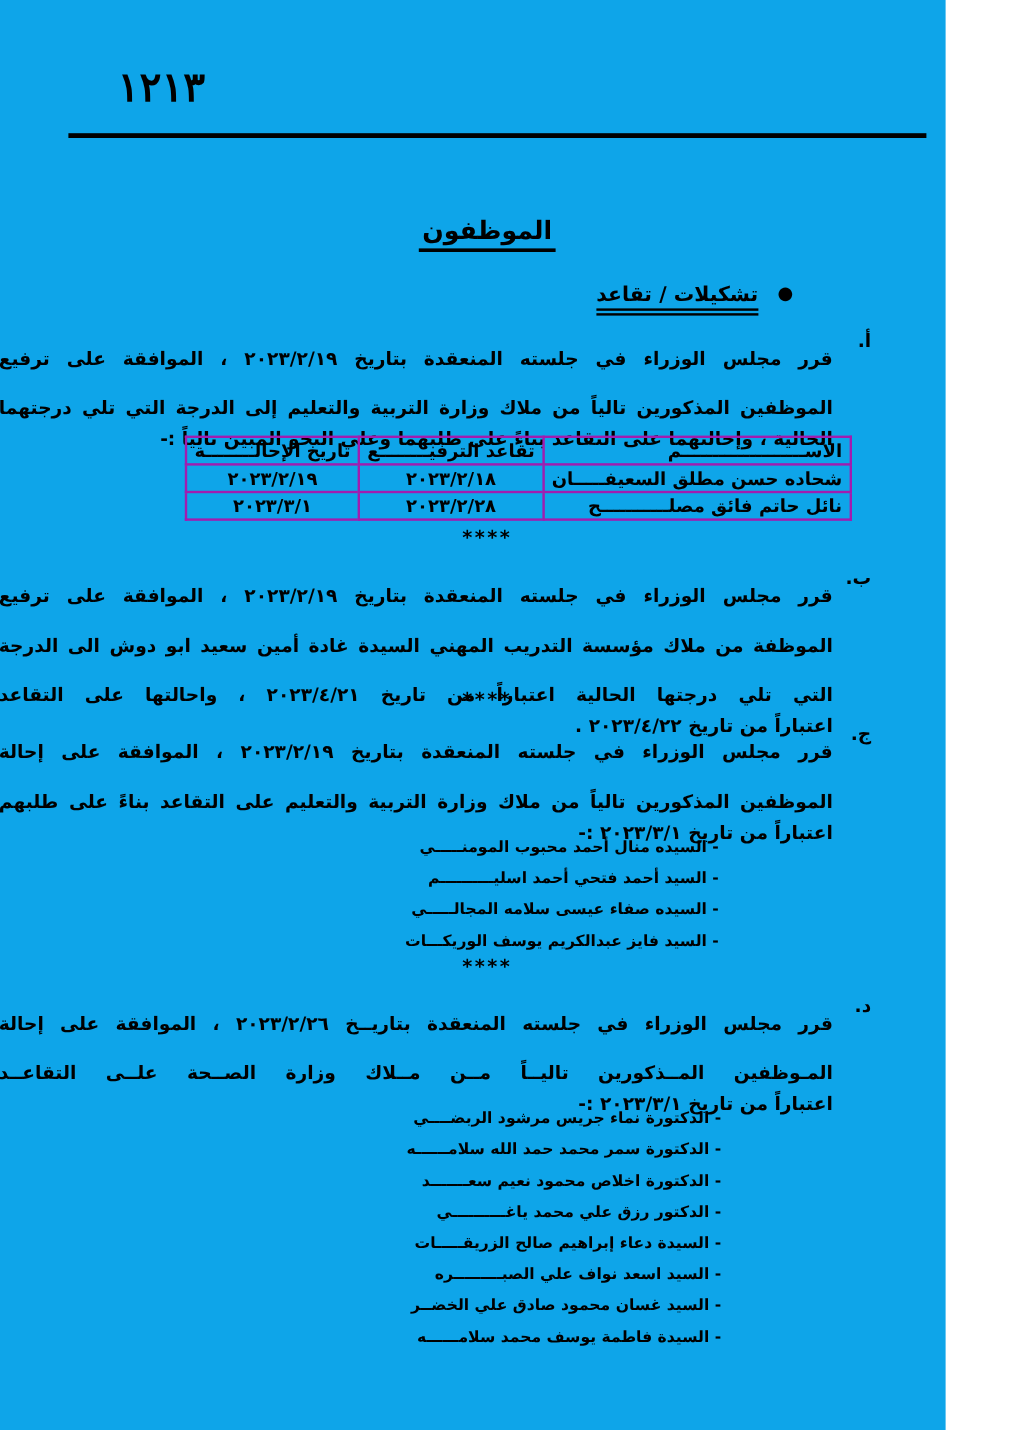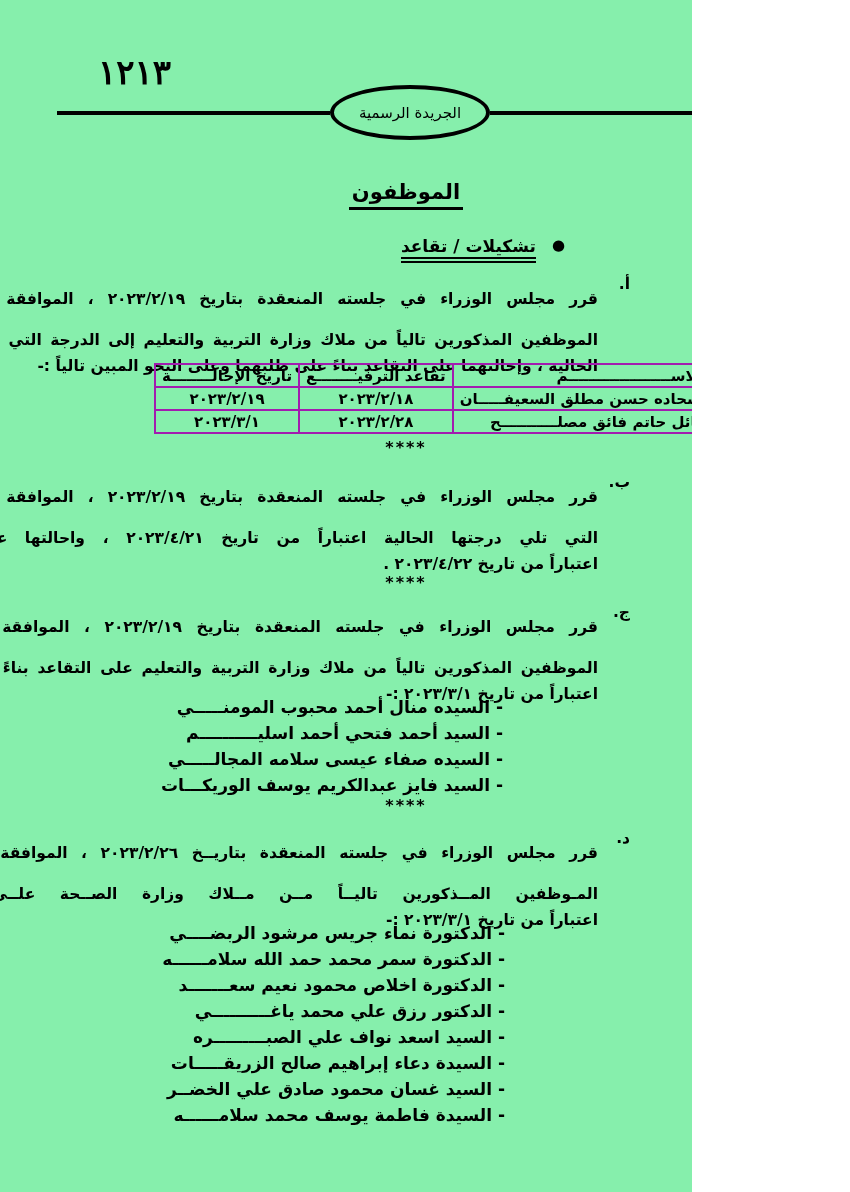--- a/index.html
+++ b/index.html
@@ -1,23 +1,23 @@
 <!DOCTYPE html>
 <html lang="ar"><head>
 <meta charset="utf-8">
 <style>
   * { box-sizing: border-box; }
   html, body { margin: 0; padding: 0; background: #ffffff; }
   body { font-family: "DejaVu Sans", sans-serif; }
 
   .page {
     position: relative;
-    width: 692px;
+    width: 788px;
     height: 1192px;
-    background: #86efac;
+    background: #0ea5e9;
     color: #000;
     font-weight: bold;
     overflow: hidden;
   }
 
   
   .page-number {
     position: absolute;
     top: 52px; left: 98px;
     font-size: 34px;
@@ -113,37 +113,34 @@
   }
   #sep-1 { top: 438px; }
   #sep-2 { top: 573px; }
   #sep-3 { top: 796px; }
 
   
   .name-list {
     position: absolute;
     direction: rtl;
     text-align: right;
-    font-size: 17px;
+    font-size: 13px;
     line-height: 26px;
   }
   #list-c { top: 694px; right: 189px; }
   #list-d { top: 920px; right: 187px; text-align: right; }
 </style>
 </head>
 <body>
 
 <div class="page">
 
   <div class="page-number">١٢١٣</div>
   <div class="rule-row">
     <div class="rule rule-left"></div>
-    <div class="badge-oval">
-      <span>الجريدة الرسمية</span>
-    </div>
     <div class="rule rule-right"></div>
   </div>
 
   <div class="doc-title">
     <span>الموظفون</span>
   </div>
 
   <div class="section-row">
     <span class="section-bullet">●</span>
     <span class="section-label">تشكيلات / تقاعد</span>
@@ -182,20 +179,21 @@
     </tr>
   </tbody>
     </table>
 
   <div class="sep" id="sep-1">****</div>
 
   <div class="item" id="item-b">
     <div class="item-label">ب.</div>
     <div class="item-body">
       <div class="jline">قرر مجلس الوزراء في جلسته المنعقدة بتاريخ ٢٠٢٣/٢/١٩ ، الموافقة على ترفيع</div>
+      <div class="jline">الموظفة من ملاك مؤسسة التدريب المهني السيدة غادة أمين سعيد ابو دوش الى الدرجة</div>
       <div class="jline">التي تلي درجتها الحالية اعتباراً من تاريخ ٢٠٢٣/٤/٢١ ، واحالتها على التقاعد</div>
       <div class="lline">اعتباراً من تاريخ ٢٠٢٣/٤/٢٢ .</div>
     </div>
   </div>
 
   <div class="sep" id="sep-2">****</div>
 
   <div class="item" id="item-c">
     <div class="item-label">ج.</div>
     <div class="item-body">
@@ -221,19 +219,19 @@
       <div class="jline">المـوظفين المــذكورين تاليــاً مــن مــلاك وزارة الصــحة علــى التقاعــد</div>
       <div class="lline">اعتباراً من تاريخ ٢٠٢٣/٣/١ :-</div>
     </div>
   </div>
 
   <div class="name-list" id="list-d">
     <div>- الدكتورة نماء جريس مرشود الربضــــي</div>
     <div>- الدكتورة سمر محمد حمد الله سلامــــــه</div>
     <div>- الدكتورة اخلاص محمود نعيم سعـــــــد</div>
     <div>- الدكتور رزق علي محمد ياغــــــــــي</div>
+    <div>- السيدة دعاء إبراهيم صالح الزريقـــــات</div>
     <div>- السيد اسعد نواف علي الصبـــــــــره</div>
-    <div>- السيدة دعاء إبراهيم صالح الزريقـــــات</div>
     <div>- السيد غسان محمود صادق علي الخضــر</div>
     <div>- السيدة فاطمة يوسف محمد سلامــــــه</div>
   </div>
 
 </div>
 
 </body></html>

